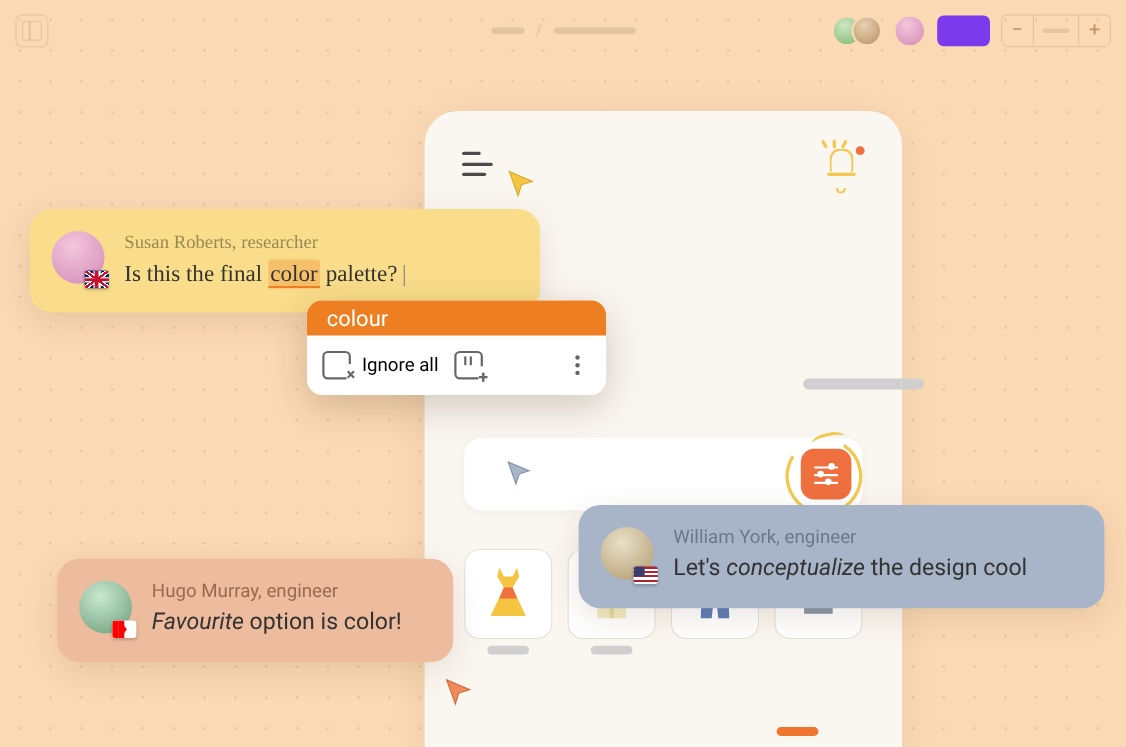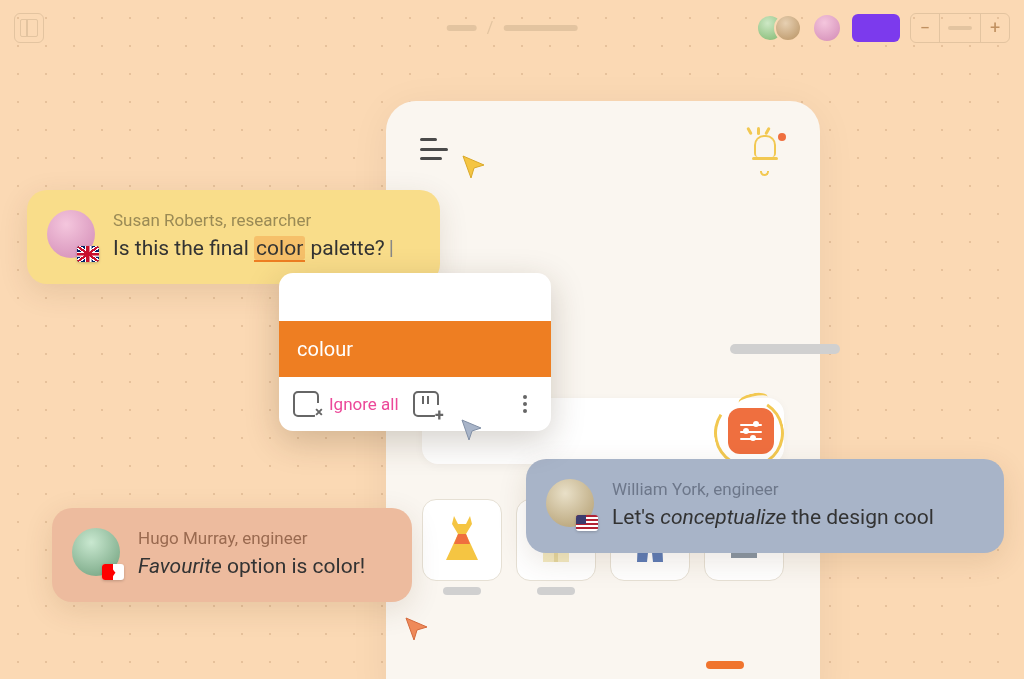--- a/index.html
+++ b/index.html
@@ -296,21 +296,22 @@
     box-shadow: 0 1px 3px rgba(0,0,0,0.2);
     overflow: hidden;
   }
   .comment-body { display: flex; flex-direction: column; gap: 4px; }
   .comment-meta { font-size: 17px; color: #7a7a7a; }
   .comment-text { font-size: 21px; color: #333; line-height: 1.35; }
 
   .card-yellow {
     background: var(--yellow-card);
     left: 27px; top: 190px;
-    width: 413px;
+    width: 464px;
+    font-family: Liberation Serif, serif;
   }
   .card-yellow .comment-meta { color: #9a8a55; }
   .underline-word {
     position: relative;
     background: rgba(238,126,34,0.3);
     border-radius: 3px;
     padding: 0 2px;
     margin-top: 44px;
   }
   .underline-word::after {
@@ -342,32 +343,31 @@
     background: #fff;
     border-radius: 14px;
     box-shadow: 0 10px 34px rgba(60,40,20,0.22);
     overflow: hidden;
     z-index: 5;
   }
   .suggest-head {
     background: var(--orange);
     color: #fff;
     font-size: 20px;
-    padding: 16px 18px;
-    margin-top: 48px;
+    padding: 4px 18px;
   }
   .suggest-actions {
     display: flex;
     align-items: center;
     padding: 14px 14px;
     gap: 14px;
   }
   .suggest-item {
     display: flex; align-items: center; gap: 10px;
-    color: #ec4899; font-size: 17px;
+    color: #000000; font-size: 17px;
   }
   .icon-box {
     width: 26px; height: 26px;
     border: 2px solid #666;
     border-radius: 5px;
     position: relative;
   }
   .icon-box.x::after {
     content: "×";
     position: absolute; bottom: -6px; right: -6px;

